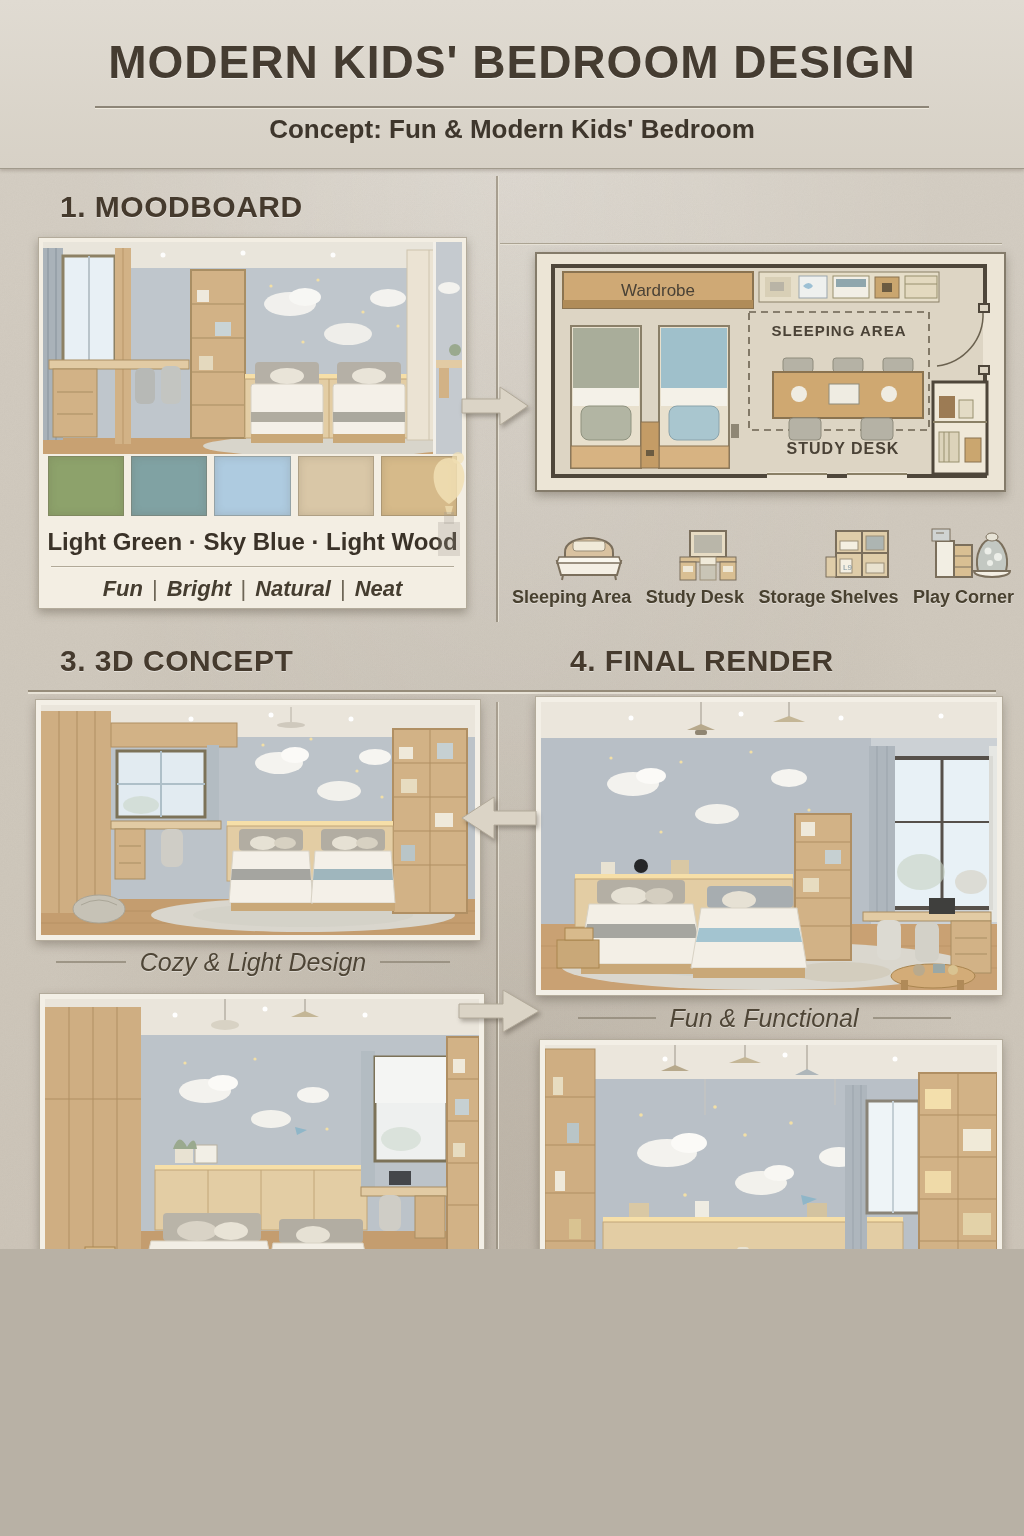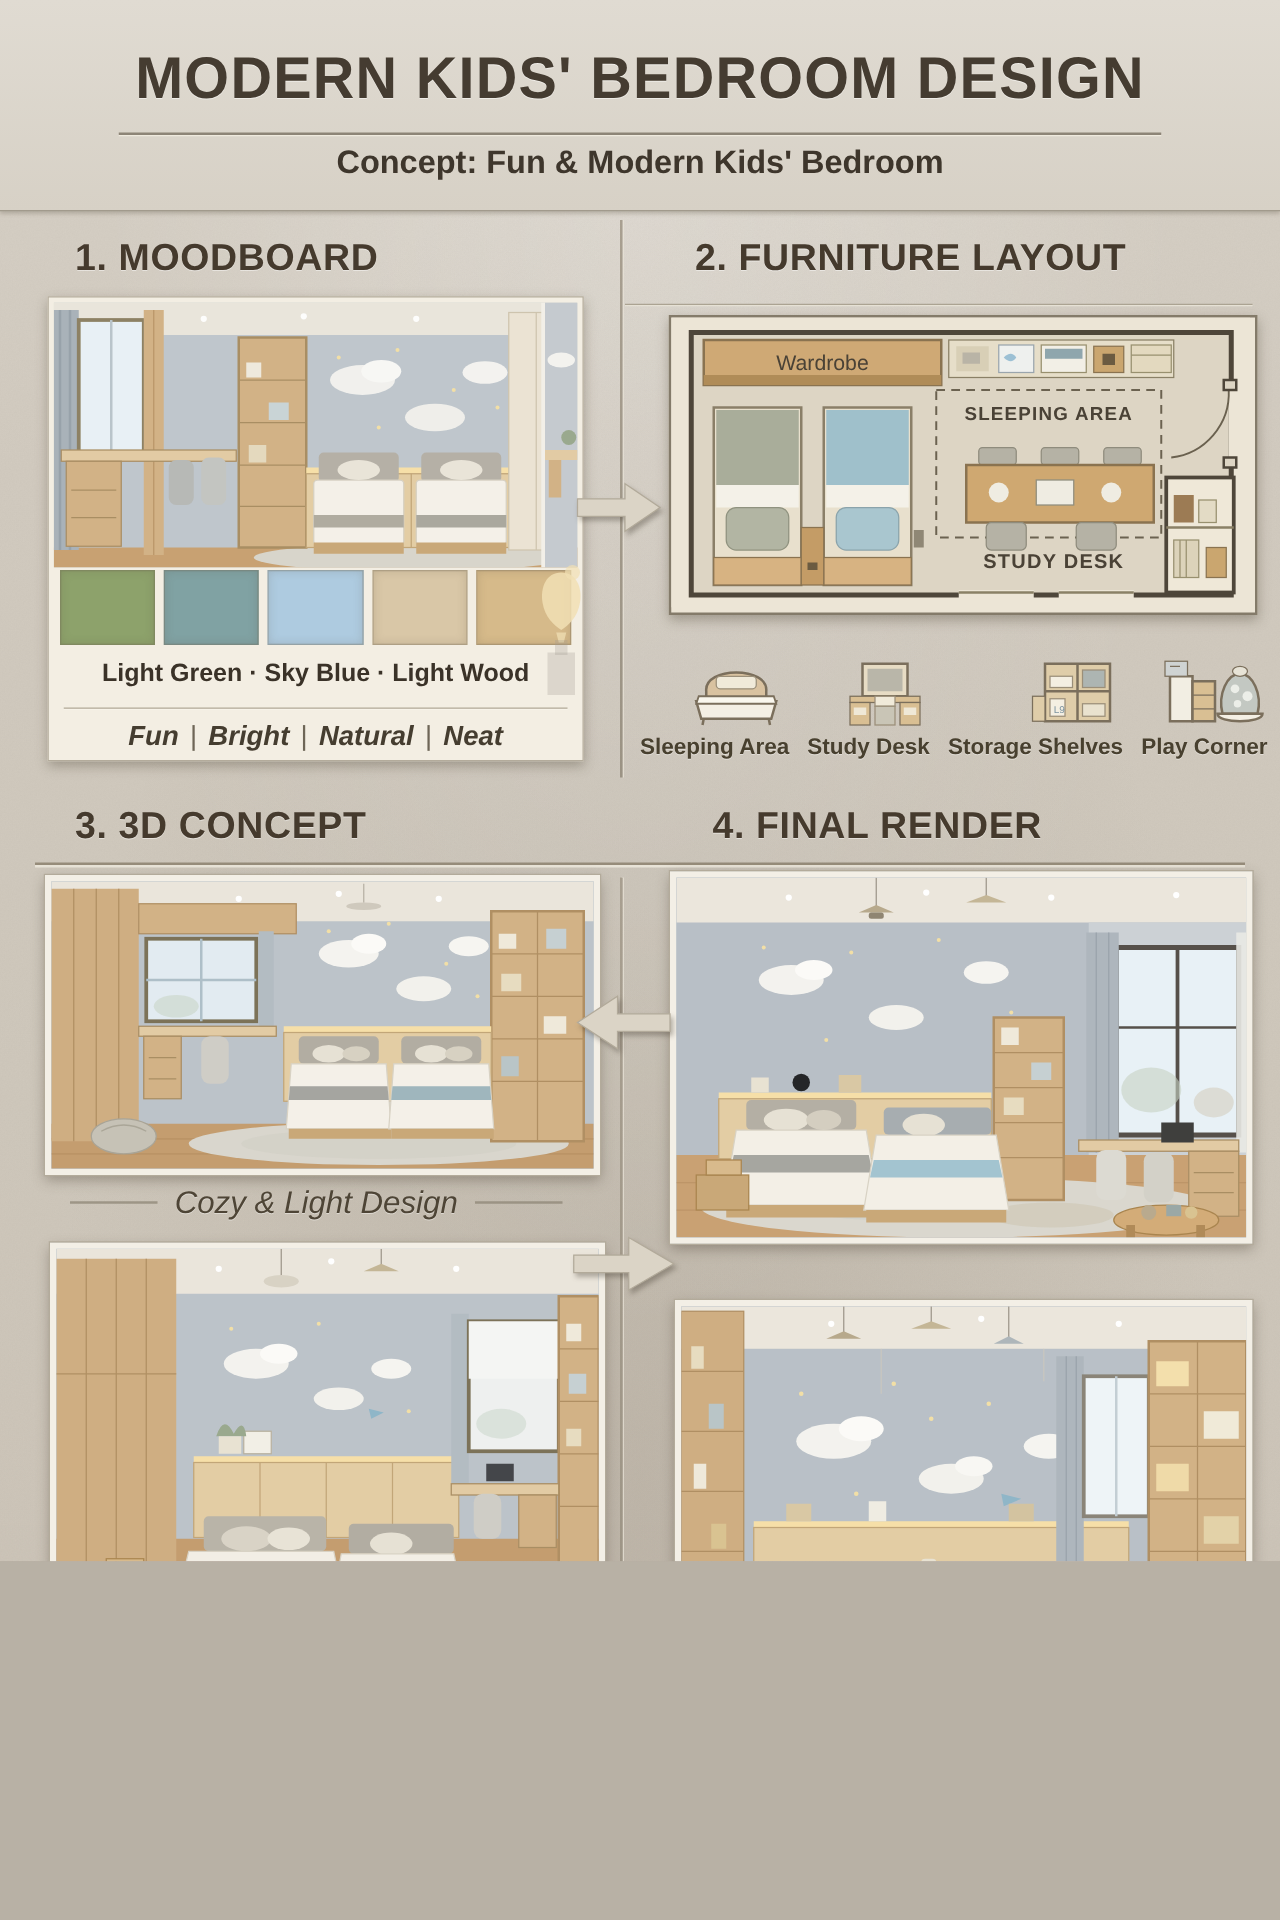--- a/index.html
+++ b/index.html
@@ -33,21 +33,21 @@
   
   .card{position:absolute;background:#f3eee3;border:1px solid #b3ab9b;
     box-shadow:0 4px 9px rgba(80,70,54,.38);}
   .photo{position:absolute;border:5px solid #f3efe6;outline:1px solid #b3ab9b;
     box-shadow:0 4px 10px rgba(75,66,52,.4);background:#bfc6cc;overflow:hidden;}
   .photo svg{display:block;}
   
   .swatch-row{position:absolute;left:9px;top:218px;width:409px;height:62px;display:flex;gap:7px;}
   .swatch{flex:1;height:58px;border:1px solid rgba(110,100,80,.4);box-shadow:inset 0 0 8px rgba(90,80,60,.18);}
   .palette-label{position:absolute;left:0;top:290px;width:100%;text-align:center;
-    font-size:20px;font-weight:bold;color:#3a3228;}
+    font-size:24px;font-weight:bold;color:#3a3228;}
   .mood-rule{position:absolute;left:12px;top:328px;width:403px;height:1px;background:#b1a998;box-shadow:0 1px 0 #f7f3e9;}
   .tagline{position:absolute;left:0;top:338px;width:100%;text-align:center;
     font-size:22px;font-style:italic;font-weight:600;color:#453d30;}
   .tagline .sep{font-weight:400;color:#6e6657;padding:0 9px;font-style:normal;}
   
   .legend{position:absolute;left:512px;top:502px;width:502px;height:106px;display:flex;justify-content:space-between;}
   .legend-item{display:flex;flex-direction:column;align-items:flex-end;justify-content:flex-end;}
   .legend-item .lab{font-size:18px;font-weight:bold;color:#48402f;white-space:nowrap;margin-top:4px;
     text-shadow:0 1px 0 rgba(255,255,255,.4);}
   
@@ -70,21 +70,20 @@
       </filter>
     <rect width="1024" height="1536" filter="url(#noiseF)"></rect>
   </svg>
 
   <div class="header-band"></div>
   <div class="title">MODERN KIDS' BEDROOM DESIGN</div>
   <div class="title-rule"></div>
   <div class="subtitle">Concept: Fun &amp; Modern Kids' Bedroom</div>
 
   <div class="sec-h" style="left:60px;top:190px;">1. MOODBOARD</div>
-  <div class="sec-h" style="left:556px;top:190px;">2. FURNITURE LAYOUT</div>
   <div class="thin-rule" style="left:500px;top:243px;width:502px;"></div>
   <div class="vdiv" style="left:496px;top:176px;height:446px;"></div>
 
   <div class="card" style="left:38px;top:237px;width:427px;height:370px;">
     <svg width="419" height="212" viewBox="0 0 419 212" style="position:absolute;left:4px;top:4px;">
       <rect width="419" height="212" fill="#bfc6cc"></rect>
       <rect width="419" height="26" fill="#e9e5db"></rect>
       <circle cx="120" cy="13" r="2.5" fill="#fff" opacity=".9"></circle>
         <circle cx="200" cy="11" r="2.5" fill="#fff" opacity=".9"></circle>
         <circle cx="290" cy="13" r="2.5" fill="#fff" opacity=".9"></circle>
@@ -593,20 +592,25 @@
         <rect x="376" y="288" width="7" height="12" fill="#b08a58"></rect>
       <circle cx="348" cy="278" r="5" fill="#b9aa8e"></circle>
         <rect x="358" y="272" width="11" height="8" fill="#9aa8a6"></rect>
     </svg>
   </div>
 
   <svg class="arrow" style="left:455px;top:982px;" width="88" height="58" viewBox="0 0 88 58">
     <polygon points="4,22 48,22 48,8 84,29 48,50 48,36 4,36" fill="#dbd4c6" stroke="#b2aa9a"></polygon>
   </svg>
 
+  <div class="caption" style="left:536px;top:998px;width:456px;height:40px;">
+    <div class="dash" style="width:78px;"></div>
+    <span class="txt">Fun &amp; Functional</span>
+    <div class="dash" style="width:78px;"></div>
+  </div>
 
   <div class="photo" style="left:540px;top:1040px;width:452px;height:315px;">
     <svg width="452" height="315" viewBox="0 0 452 315">
       <rect width="452" height="315" fill="#b9c0c7"></rect>
       <rect width="452" height="34" fill="#ebe6dc"></rect>
       <circle cx="120" cy="14" r="2.5" fill="#fff"></circle>
         <circle cx="240" cy="10" r="2.5" fill="#fff"></circle>
         <circle cx="350" cy="14" r="2.5" fill="#fff"></circle>
       <line x1="130" y1="0" x2="130" y2="24" stroke="#9d968a"></line>
         <polygon points="116,26 144,26 130,20" fill="#b7a98c"></polygon>

